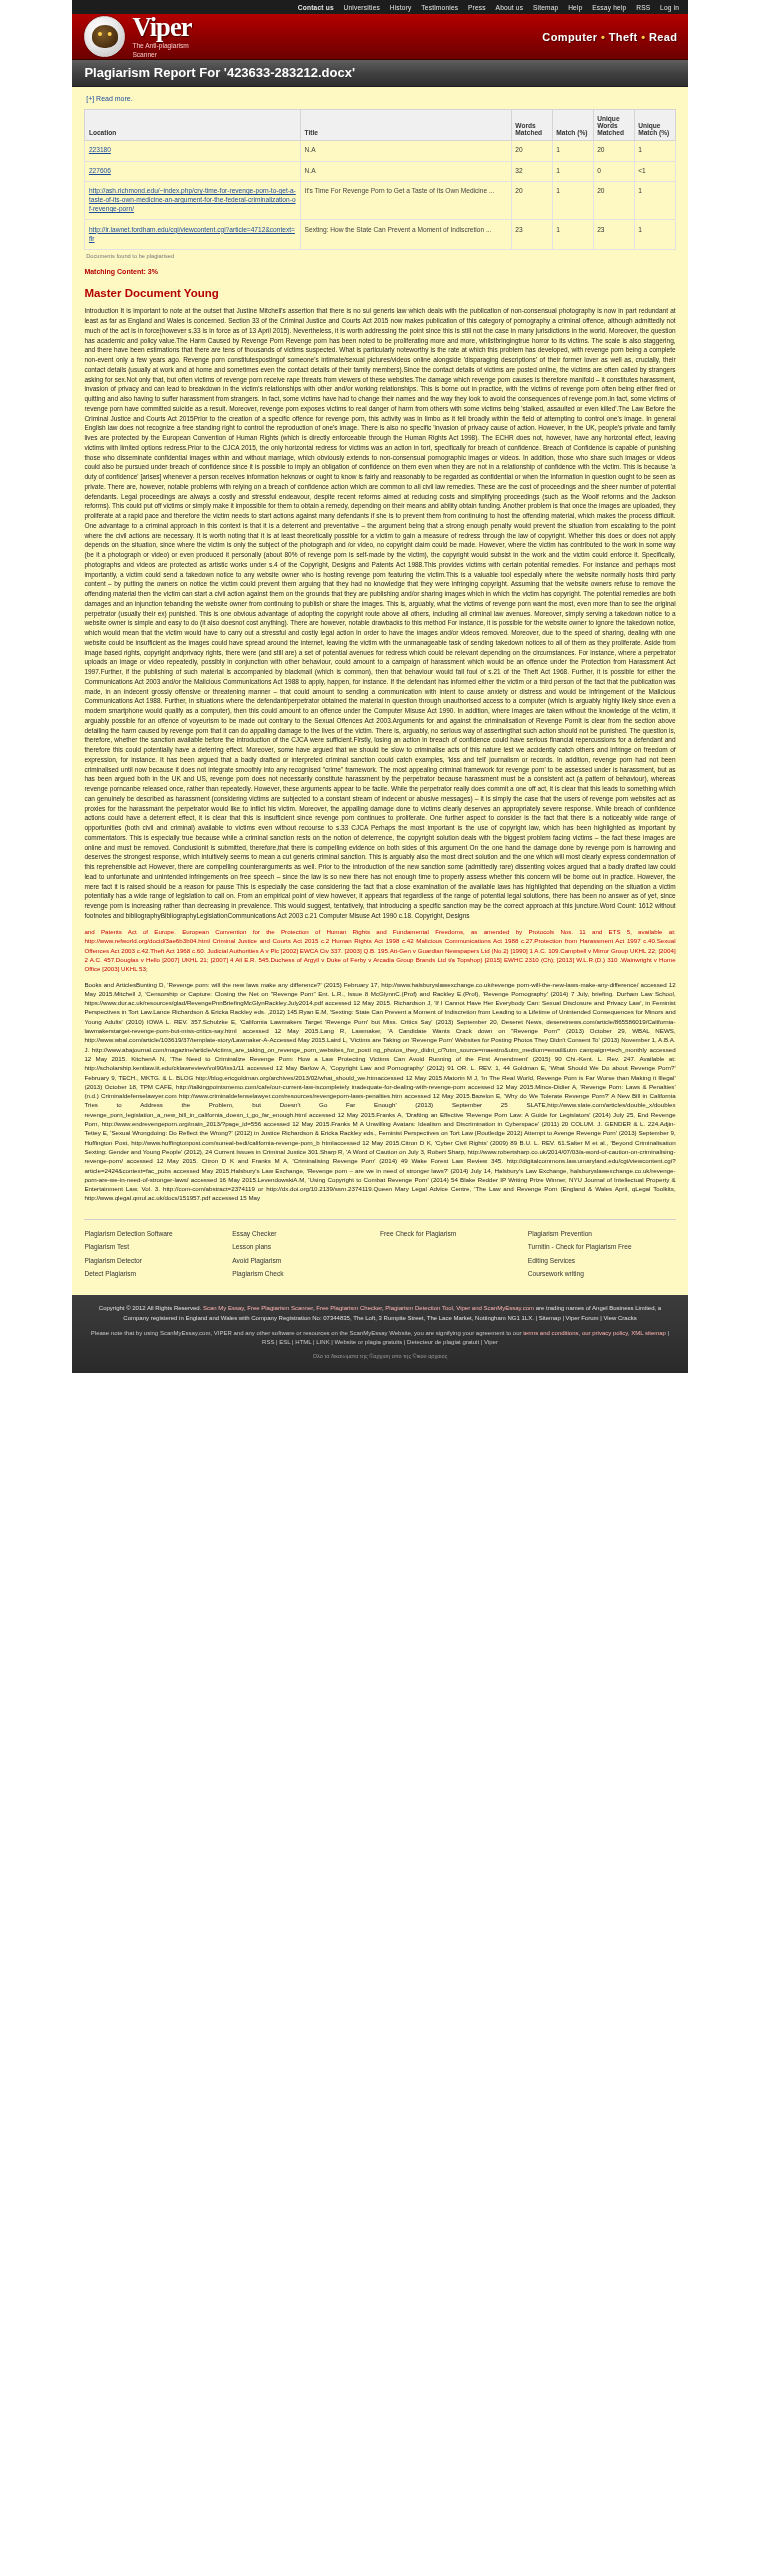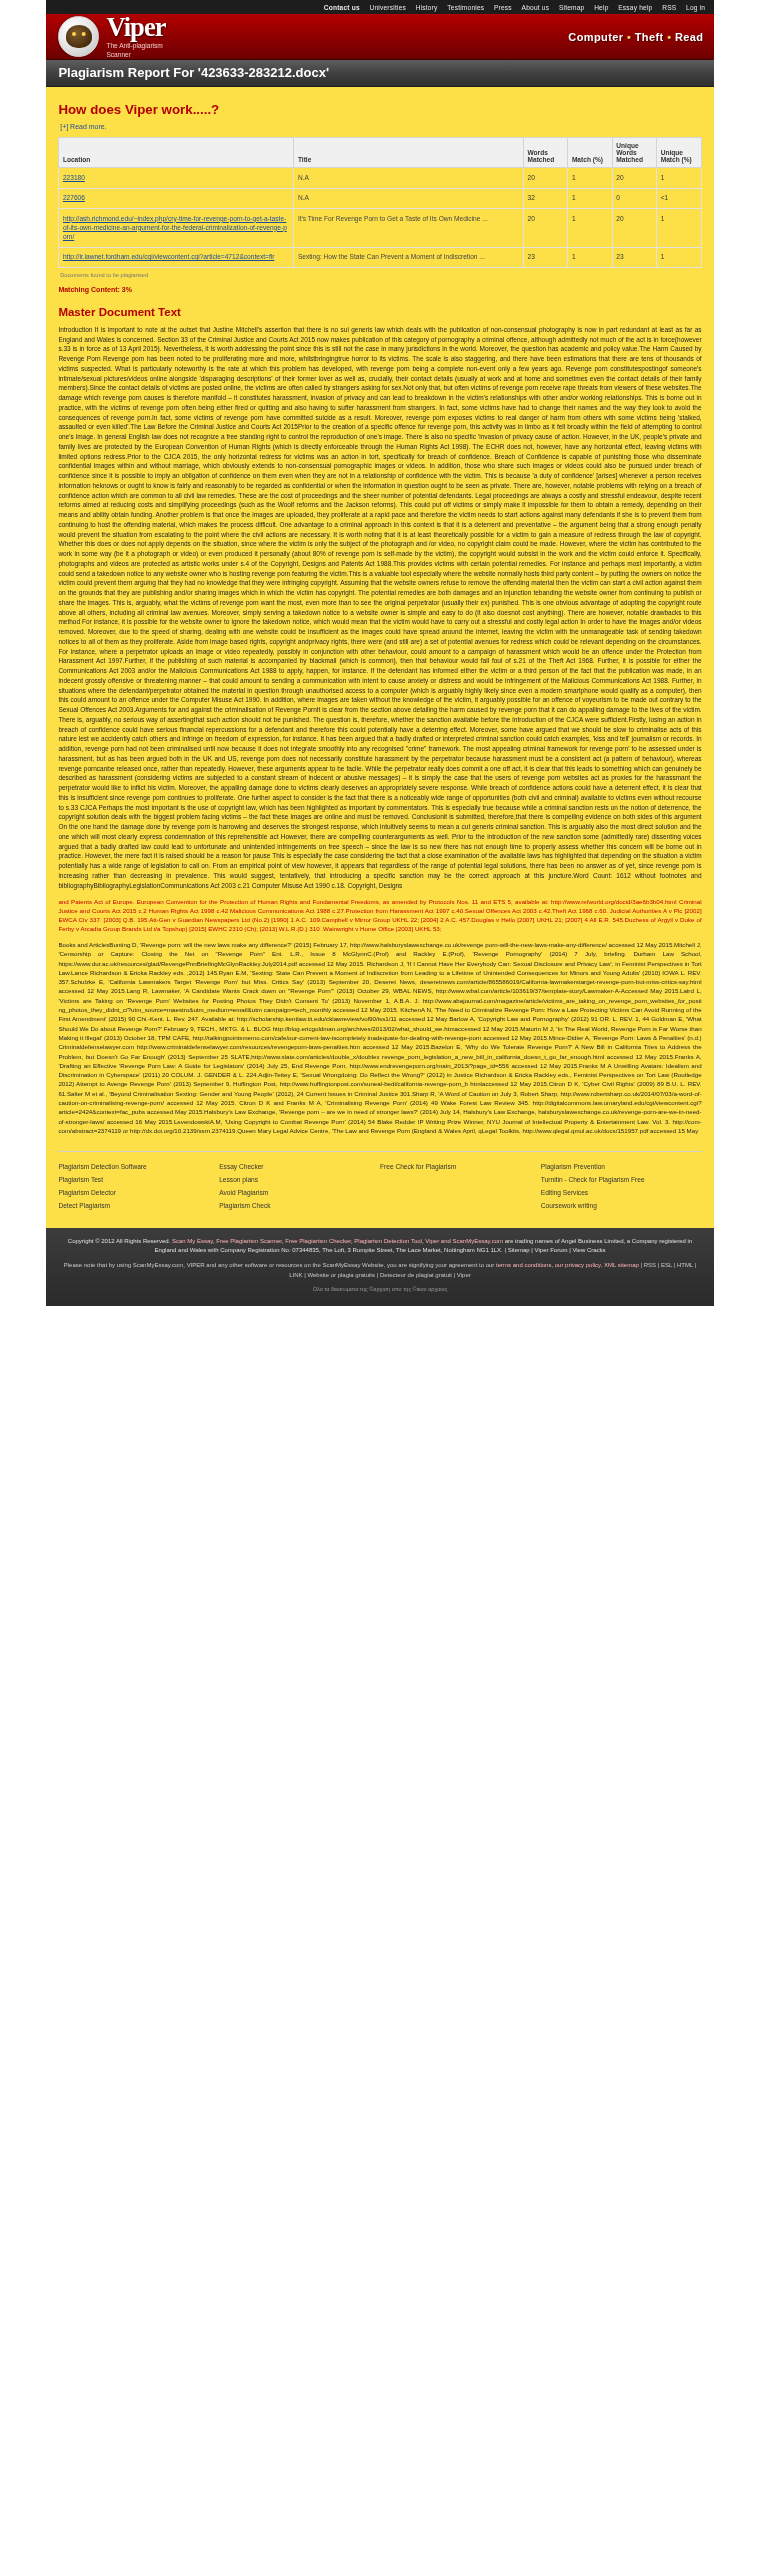--- a/index.html
+++ b/index.html
@@ -4,21 +4,21 @@
 <style>
   * { box-sizing: border-box; }
   html, body { margin:0; padding:0; }
   body {
     width: 760px;
     font-family: "Liberation Sans", sans-serif;
     background: #ffffff;
     color: #222;
     font-size: 8px;
   }
-  .page { width: 668px; margin: 0 auto; background:#fde047; }
+  .page { width: 616px; margin: 0 auto; background:#fef9c3; }
 
   
   .topbar {
     background: #1d1d1d;
     height: 14px;
     display: flex;
     align-items: center;
     justify-content: flex-end;
     padding-right: 8.8px;
     gap: 9.7px;
@@ -216,21 +216,20 @@
     </div>
     <div class="header-right">
       <span>Computer</span><span class="dot">•</span><span>Theft</span><span class="dot">•</span><span>Read</span>
     </div>
   </div>
 
   <div class="titlebar">Plagiarism Report For '423633-283212.docx'</div>
 
   <div class="content">
 
-    <h2 class="section-title">How does Viper work.....?</h2>
     <div class="readmore">
       <a href="#">[+] Read more.</a>
     </div>
 
     <table class="report">
       <thead>
         <tr>
           <th>Location</th>
           <th>Title</th>
           <th class="num">Words Matched</th>
@@ -271,21 +270,21 @@
           <td class="num">1</td>
           <td class="num">23</td>
           <td class="num">1</td>
         </tr>
       </tbody>
     </table>
     <div class="tbl-note">Documents found to be plagiarised</div>
 
     <div class="matching">Matching Content: 3%</div>
 
-    <h3 class="master">Master Document Text</h3>
+    <h3 class="master">Master Document Young</h3>
 
     <div class="body-text">
       <p>Introduction It is important to note at the outset that Justine Mitchell's assertion that there is no sui generis law which deals with the publication of non-consensual photography is now in part redundant at least as far as England and Wales is concerned. Section 33 of the Criminal Justice and Courts Act 2015 now makes publication of this category of pornography a criminal offence, although admittedly not much of the act is in force(however s.33 is in force as of 13 April 2015). Nevertheless, it is worth addressing the point since this is still not the case in many jurisdictions in the world. Moreover, the question has academic and policy value.The Harm Caused by Revenge Porn Revenge porn has been noted to be proliferating more and more, whilstbringingtrue horror to its victims. The scale is also staggering, and there have been estimations that there are tens of thousands of victims suspected. What is particularly noteworthy is the rate at which this problem has developed, with revenge porn being a complete non-event only a few years ago. Revenge porn constitutespostingof someone's intimate/sexual pictures/videos online alongside 'disparaging descriptions' of their former lover as well as, crucially, their contact details (usually at work and at home and sometimes even the contact details of their family members).Since the contact details of victims are posted online, the victims are often called by strangers asking for sex.Not only that, but often victims of revenge porn receive rape threats from viewers of these websites.The damage which revenge porn causes is therefore manifold – it constitutes harassment, invasion of privacy and can lead to breakdown in the victim's relationships with other and/or working relationships. This is borne out in practice, with the victims of revenge porn often being either fired or quitting and also having to suffer harassment from strangers. In fact, some victims have had to change their names and the way they look to avoid the consequences of revenge porn.In fact, some victims of revenge porn have committed suicide as a result. Moreover, revenge porn exposes victims to real danger of harm from others with some victims being 'stalked, assaulted or even killed'.The Law Before the Criminal Justice and Courts Act 2015Prior to the creation of a specific offence for revenge porn, this activity was in limbo as it fell broadly within the field of attempting to control one's image. In general English law does not recognize a free standing right to control the reproduction of one's image. There is also no specific 'invasion of privacy cause of action. However, in the UK, people's private and family lives are protected by the European Convention of Human Rights (which is directly enforceable through the Human Rights Act 1998). The ECHR does not, however, have any horizontal effect, leaving victims with limited options redress.Prior to the CJCA 2015, the only horizontal redress for victims was an action in tort, specifically for breach of confidence. Breach of Confidence is capable of punishing those who disseminate confidential images within and without marriage, which obviously extends to non-consensual pornographic images or videos. In addition, those who share such images or videos could also be pursued under breach of confidence since it is possible to imply an obligation of confidence on them even when they are not in a relationship of confidence with the victim. This is because 'a duty of confidence' [arises] whenever a person receives information heknows or ought to know is fairly and reasonably to be regarded as confidential or when the information in question ought to be seen as private. There are, however, notable problems with relying on a breach of confidence action which are common to all civil law remedies. These are the cost of proceedings and the sheer number of potential defendants. Legal proceedings are always a costly and stressful endeavour, despite recent reforms aimed at reducing costs and simplifying proceedings (such as the Woolf reforms and the Jackson reforms). This could put off victims or simply make it impossible for them to obtain a remedy, depending on their means and ability obtain funding. Another problem is that once the images are uploaded, they proliferate at a rapid pace and therefore the victim needs to start actions against many defendants if she is to prevent them from continuing to host the offending material, which makes the process difficult. One advantage to a criminal approach in this context is that it is a deterrent and preventative – the argument being that a strong enough penalty would prevent the situation from escalating to the point where the civil actions are necessary. It is worth noting that it is at least theoretically possible for a victim to gain a measure of redress through the law of copyright. Whether this does or does not apply depends on the situation, since where the victim is only the subject of the photograph and /or video, no copyright claim could be made. However, where the victim has contributed to the work in some way (be it a photograph or video) or even produced it personally (about 80% of revenge porn is self-made by the victim), the copyright would subsist in the work and the victim could enforce it. Specifically, photographs and videos are protected as artistic works under s.4 of the Copyright, Designs and Patents Act 1988.This provides victims with certain potential remedies. For instance and perhaps most importantly, a victim could send a takedown notice to any website owner who is hosting revenge porn featuring the victim.This is a valuable tool especially where the website normally hosts third party content – by putting the owners on notice the victim could prevent them arguing that they had no knowledge that they were infringing copyright. Assuming that the website owners refuse to remove the offending material then the victim can start a civil action against them on the grounds that they are publishing and/or sharing images which in which the victim has copyright. The potential remedies are both damages and an injunction tebanding the website owner from continuing to publish or share the images. This is, arguably, what the victims of revenge porn want the most, even more than to see the original perpetrator (usually their ex) punished. This is one obvious advantage of adopting the copyright route above all others, including all criminal law avenues. Moreover, simply serving a takedown notice to a website owner is simple and easy to do (it also doesnot cost anything). There are however, notable drawbacks to this method For instance, it is possible for the website owner to ignore the takedown notice, which would mean that the victim would have to carry out a stressful and costly legal action In order to have the images and/or videos removed. Moreover, due to the speed of sharing, dealing with one website could be insufficient as the images could have spread around the internet, leaving the victim with the unmanageable task of sending takedown notices to all of them as they proliferate. Aside from image based rights, copyright andprivacy rights, there were (and still are) a set of potential avenues for redress which could be relevant depending on the circumstances. For instance, where a perpetrator uploads an image or video repeatedly, possibly in conjunction with other behaviour, could amount to a campaign of harassment which would be an offence under the Protection from Harassment Act 1997.Further, if the publishing of such material is accompanied by blackmail (which is common), then that behaviour would fall foul of s.21 of the Theft Act 1968. Further, it is possible for either the Communications Act 2003 and/or the Malicious Communications Act 1988 to apply, happen, for instance. If the defendant has informed either the victim or a third person of the fact that the publication was made, in an indecent grossly offensive or threatening manner – that could amount to sending a communication with intent to cause anxiety or distress and would be infringement of the Malicious Communications Act 1988. Further, in situations where the defendant/perpetrator obtained the material in question through unauthorised access to a computer (which is arguably highly likely since even a modern smartphone would qualify as a computer), then this could amount to an offence under the Computer Misuse Act 1990. In addition, where images are taken without the knowledge of the victim, it arguably possible for an offence of voyeurism to be made out contrary to the Sexual Offences Act 2003.Arguments for and against the criminalisation of Revenge PornIt is clear from the section above detailing the harm caused by revenge porn that it can do appalling damage to the lives of the victim. There is, arguably, no serious way of assertingthat such action should not be punished. The question is, therefore, whether the sanction available before the introduction of the CJCA were sufficient.Firstly, losing an action in breach of confidence could have serious financial repercussions for a defendant and therefore this could potentially have a deterring effect. Moreover, some have argued that we should be slow to criminalise acts of this nature lest we accidently catch others and infringe on freedom of expression, for instance. It has been argued that a badly drafted or interpreted criminal sanction could catch examples, 'kiss and tell' journalism or records. In addition, revenge porn had not been criminalised until now because it does not integrate smoothly into any recognised "crime" framework. The most appealing criminal framework for revenge porn' to be assessed under is harassment, but as has been argued both in the UK and US, revenge porn does not necessarily constitute harassment by the perpetrator because harassment must be a consistent act (a pattern of behaviour), whereas revenge porncanbe released once, rather than repeatedly. However, these arguments appear to be facile. While the perpetrator really does commit a one off act, it is clear that this leads to something which can genuinely be described as harassment (considering victims are subjected to a constant stream of indecent or abusive messages) – it is simply the case that the users of revenge porn websites act as proxies for the harassmant the perpetrator would like to inflict his victim. Moreover, the appalling damage done to victims clearly deserves an appropriately severe response. While breach of confidence actions could have a deterrent effect, it is clear that this is insufficient since revenge porn continues to proliferate. One further aspect to consider is the fact that there is a noticeably wide range of opportunities (both civil and criminal) available to victims even without recourse to s.33 CJCA Perhaps the most important is the use of copyright law, which has been highlighted as important by commentators. This is especially true because while a criminal sanction rests on the notion of deterrence, the copyright solution deals with the biggest problem facing victims – the fact these images are online and must be removed. Conclusionit is submitted, therefore,that there is compelling evidence on both sides of this argument On the one hand the damage done by revenge porn is harrowing and deserves the strongest response, which intuitively seems to mean a cut generis criminal sanction. This is arguably also the most direct solution and the one which will most clearly express condemnation of this reprehensible act However, there are compelling counterarguments as well. Prior to the introduction of the new sanction some (admittedly rare) dissenting voices argued that a badly drafted law could lead to unfortunate and unintended infringements on free speech – since the law is so new there has not enough time to properly assess whether this concern will be borne out in practice. However, the mere fact it is raised should be a reason for pause This is especially the case considering the fact that a close examination of the available laws has highlighted that depending on the situation a victim potentially has a wide range of legislation to call on. From an empirical point of view however, it appears that regardless of the range of potential legal solutions, there has been no answer as of yet, since revenge porn is increasing rather than decreasing in prevalence. This would suggest, tentatively, that introducing a specific sanction may be the correct approach at this juncture.Word Count: 1612 without footnotes and bibliographyBibliographyLegislationCommunications Act 2003 c.21 Computer Misuse Act 1990 c.18. Copyright, Designs</p>
     </div>
 
     <div class="refs">
       <p><span class="hl-red">and Patents Act of Europe. European Convention for the Protection of Human Rights and Fundamental Freedoms, as amended by Protocols Nos. 11 and ETS 5, available at: http://www.refworld.org/docid/3ae6b3b04.html Criminal Justice and Courts Act 2015 c.2 Human Rights Act 1998 c.42 Malicious Communications Act 1988 c.27.Protection from Harassment Act 1997 c.40.Sexual Offences Act 2003 c.42.Theft Act 1968 c.60. Judicial Authorities A v Plc [2002] EWCA Civ 337. [2003] Q.B. 195.Att-Gen v Guardian Newspapers Ltd (No.2) [1990] 1 A.C. 109.Campbell v Mirror Group UKHL 22; [2004] 2 A.C. 457.Douglas v Hello [2007] UKHL 21; [2007] 4 All E.R. 545.Duchess of Argyll v Duke of Ferby v Arcadia Group Brands Ltd t/a Topshop) [2015] EWHC 2310 (Ch); [2013] W.L.R.(D.) 310 .Wainwright v Home Office [2003] UKHL 53;</span></p>
       <p><span>Books and ArticlesBunting D, 'Revenge porn: will the new laws make any difference?' (2015) February 17, http://www.halsburyslawexchange.co.uk/revenge porn-will-the-new-laws-make-any-difference/ accessed 12 May 2015.Mitchell J, 'Censorship or Capture: Closing the Net on "Revenge Porn" Ent. L.R., Issue 8 McGlynnC.(Prof) and Rackley E.(Prof), 'Revenge Pornography' (2014) 7 July, briefing. Durham Law School, https://www.dur.ac.uk/resources/glad/RevengePnnBriefingMcGlynRackley.July2014.pdf accessed 12 May 2015. Richardson J, 'If I Cannot Have Her Everybody Can: Sexual Disclosure and Privacy Law', in Feminist Perspectives in Tort Law.Lance Richardson &amp; Ericka Rackley eds. ,2012) 145.Ryan E.M, 'Sexting: State Can Prevent a Moment of Indiscretion from Leading to a Lifetime of Unintended Consequences for Minors and Young Adults' (2010) IOWA L. REV. 357.Schulzke E, 'California Lawmakers Target 'Revenge Porn' but Miss. Critics Say' (2013) September 20, Deseret News, deseretnews.com/article/865586019/California-lawmakerstarget-revenge-porn-but-miss-critics-say.html accessed 12 May 2015.Lang R, Lawmaker, 'A Candidate Wants Crack down on "Revenge Porn"' (2013) October 29, WBAL NEWS, http://www.wbal.com/article/103619/37/template-story/Lawmaker-A-Accessed May 2015.Laird L, 'Victims are Taking on 'Revenge Porn' Websites for Posting Photos They Didn't Consent To' (2013) November 1, A.B.A. J. http://www.abajournal.com/magazine/article/victims_are_taking_on_revenge_porn_websites_for_posti ng_photos_they_didnt_c/?utm_source=maestro&amp;utm_medium=email&amp;utm campaign=tech_monthly accessed 12 May 2015. KitchenA N, 'The Need to Criminalize Revenge Porn: How a Law Protecting Victims Can Avoid Running of the First Amendment' (2015) 90 Chi.-Kent. L. Rev. 247. Available at: http://scholarship.kentlaw.iit.edu/cklawreview/vol90/iss1/11 accessed 12 May Barlow A, 'Copyright Law and Pornography' (2012) 91 OR. L. REV. 1, 44 Goldman E, 'What Should We Do about Revenge Porn?' February 9, TECH., MKTG. &amp; L. BLOG http://blog.ericgoldman.org/archives/2013/02/what_should_we.htmaccessed 12 May 2015.Matorin M J, 'In The Real World, Revenge Porn is Far Worse than Making it Illegal' (2013) October 18, TPM CAFE, http://talkingpointsmemo.com/cafe/our-current-law-iscompletely inadequate-for-dealing-with-revenge-porn accessed 12 May 2015.Mince-Didier A, 'Revenge Porn: Laws &amp; Penalties' (n.d.) Criminaldefenselawyer.com http://www.criminaldefenselawyer.com/resources/revengeporn-laws-penalties.htm accessed 12 May 2015.Bazelon E, 'Why do We Tolerate Revenge Porn?' A New Bill in California Tries to Address the Problem, but Doesn't Go Far Enough' (2013) September 25 SLATE,http://www.slate.com/articles/double_x/doublex revenge_porn_legislation_a_new_bill_in_california_doesn_t_go_far_enough.html accessed 12 May 2015.Franks A, 'Drafting an Effective 'Revenge Porn Law: A Guide for Legislators' (2014) July 25, End Revenge Porn, http://www.endrevengeporn.org/main_2013/?page_id=556 accessed 12 May 2015.Franks M A Unwilling Avatars: Idealism and Discrimination in Cyberspace' (2011) 20 COLUM. J. GENDER &amp; L. 224.Adjin-Tettey E, 'Sexual Wrongdoing: Do Reflect the Wrong?' (2012) in Justice Richardson &amp; Ericka Rackley eds., Feminist Perspectives on Tort Law (Routledge 2012) Attempt to Avenge Revenge Porn' (2013) September 9, Huffington Post, http://www.huffingtonpost.com/suneal-bedi/california-revenge-porn_b htmlaccessed 12 May 2015.Citron D K, 'Cyber Civil Rights' (2009) 89 B.U. L. REV. 61.Salter M et al., 'Beyond Criminalisation Sexting: Gender and Young People' (2012), 24 Current Issues in Criminal Justice 301.Sharp R, 'A Word of Caution on July 3, Robert Sharp, http://www.robertsharp.co.uk/2014/07/03/a-word-of-caution-on-criminalising-revenge-porn/ accessed 12 May 2015. Citron D K and Franks M A, 'Criminalising Revenge Porn' (2014) 49 Wake Forest Law Review 345. http://digitalcommons.law.umaryland.edu/cgi/viewcontent.cgi?article=2424&amp;context=fac_pubs accessed May 2015.Halsbury's Law Exchange, 'Revenge porn – are we in need of stronger laws?' (2014) July 14, Halsbury's Law Exchange, halsburyslawexchange.co.uk/revenge-porn-are-we-in-need-of-stronger-laws/ accessed 16 May 2015.LevendowskiA.M, 'Using Copyright to Combat Revenge Porn' (2014) 54 Blake Redder IP Writing Prize Winner, NYU Journal of Intellectual Property &amp; Entertainment Law. Vol. 3. http://com-com/abstract=2374119 or http://dx.doi.org/10.2139/ssrn.2374119.Queen Mary Legal Advice Centre, 'The Law and Revenge Porn (England &amp; Wales April, qLegal Toolkits, http://www.qlegal.qmul.ac.uk/docs/151957.pdf accessed 15 May</span></p>
     </div>
 

